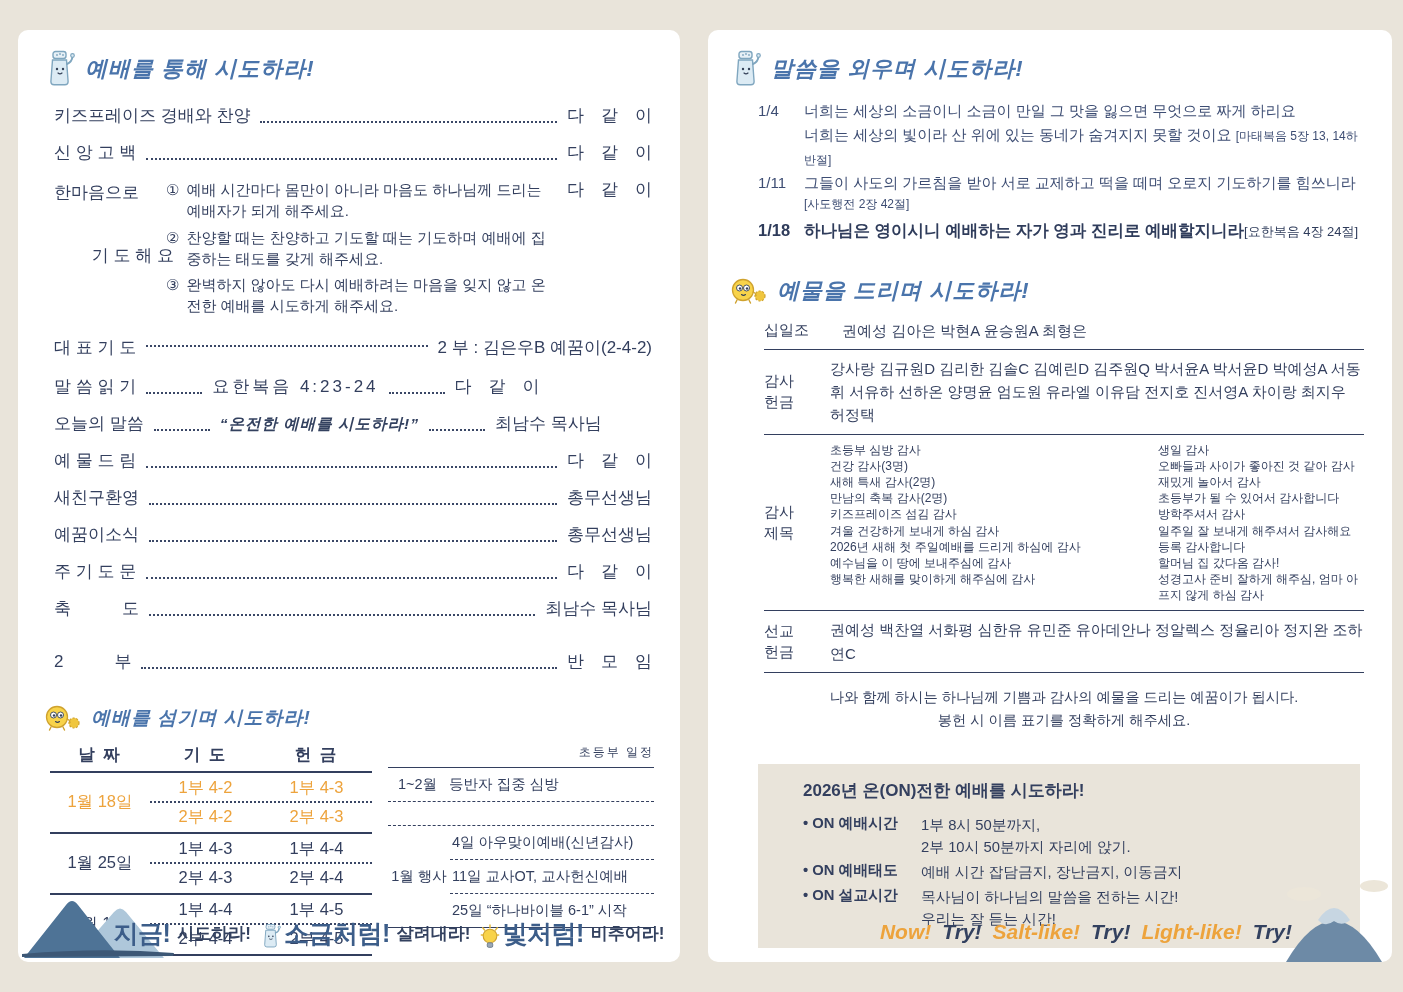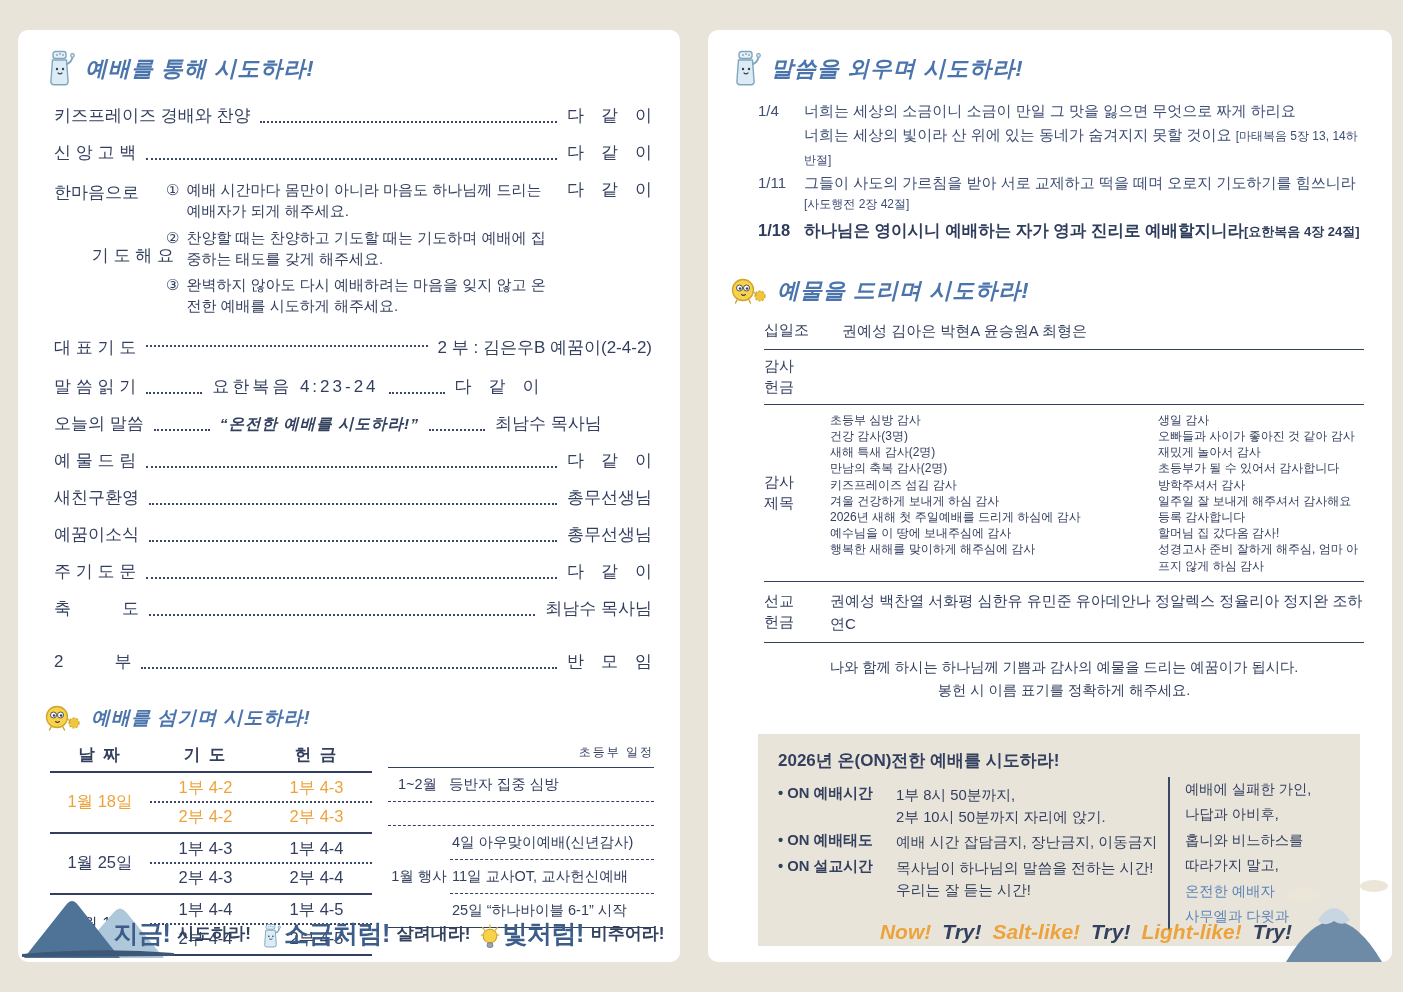--- a/index.html
+++ b/index.html
@@ -76,39 +76,39 @@
   .mtn-r { position:absolute; right:0; bottom:0; z-index:1; }
 
   
   .verses { margin:12px 0 0 28px; font-size:15px; color:#3d4d73; line-height:1.6; }
   .vrow { display:flex; gap:14px; }
   .vdate { flex:none; width:32px; }
   .vref { font-size:12px; }
   .vref-line { margin-left:46px; font-size:12px; }
   .v3 { font-weight:700; font-size:16.5px; color:#2f3c5b; margin-top:3px; }
   .v3 .vdate { font-weight:700; }
-  .v3 .vref { font-size:13px; font-weight:700; }
+  .v3 .vref { font-size:13px; font-weight:400; }
 
   
   .offer-head { margin-top:32px; }
   .offering { margin:6px 0 0 34px; width:600px; font-size:15px; border-bottom:1.7px solid #333f5e; }
   .offrow { display:flex; padding:7px 0; }
   .offrow + .offrow { border-top:1.7px solid #333f5e; }
   .offlabel { width:66px; flex:none; display:flex; flex-direction:column; justify-content:center; gap:2px; }
   .offnames { flex:1; line-height:1.55; }
   .tithe-row .offnames { display:flex; align-items:center;margin-left:12px; }
   .titles-cols { flex:1; display:flex; font-size:12px; line-height:1.35; gap:10px; }
   .tcol1 { width:318px; flex:none; }
   .tcol2 { flex:1; }
   .note { width:600px; margin:13px 0 0 34px; text-align:center; font-size:14.3px; line-height:1.6; }
 
   
   .onbox { margin:32px 0 0 28px; width:602px; background:#e9e4da; padding:15px 16px 14px 20px;
            display:flex; }
-  .onleft { flex:1; }
+  .onleft { flex:1;margin-left:25px; }
   .ontitle { font-size:17px; font-weight:700; margin-bottom:12px; }
   .onitem { display:flex; margin-bottom:3px; font-size:14.8px; }
   .onlabel { width:118px; flex:none; font-weight:700; }
   .onlabel::before { content:"•  "; font-weight:700; }
   .ondesc { flex:1; line-height:1.5; }
   .onright { width:176px; flex:none; border-left:2px solid #3a4766; padding-left:15px;
              margin:28px 0 2px 8px; font-size:14.3px; line-height:1.78; }
   .sd { color:#333f5e; }
   .sb { color:#5b84b5; }
 
@@ -399,20 +399,21 @@
       <div class="offlabel">
           <span>십일조</span>
         </div>
       <div class="offnames">권예성 김아은 박현A 윤승원A 최형은</div>
     </div>
     <div class="offrow">
       <div class="offlabel">
         <span>감사</span>
         <span>헌금</span>
       </div>
+      <div class="offnames">강사랑 김규원D 김리한 김솔C 김예린D 김주원Q 박서윤A 박서윤D 박예성A 서동휘 서유하 선하온 양명윤 엄도원 유라엘 이유담 전지호 진서영A 차이랑 최지우 허정택</div>
     </div>
     <div class="offrow">
       <div class="offlabel">
         <span>감사</span>
         <span>제목</span>
       </div>
       <div class="titles-cols">
         <div class="tcol1">
           <div>초등부 심방 감사</div>
           <div>건강 감사(3명)</div>
@@ -471,29 +472,20 @@
       <div class="onitem">
         <div class="onlabel">ON 설교시간</div>
         <div class="ondesc">
           <div>목사님이 하나님의 말씀을 전하는 시간!</div>
           <div>우리는 잘 듣는 시간!</div>
         </div>
       </div>
 
     </div>
 
-    <div class="onright">
-      <div class="sd">예배에 실패한 가인,</div>
-      <div class="sd">나답과 아비후,</div>
-      <div class="sd">홉니와 비느하스를</div>
-      <div class="sd">따라가지 말고,</div>
-      <div class="sb">온전한 예배자</div>
-      <div class="sb">사무엘과 다윗과</div>
-
-    </div>
   </div>
 
   <svg class="mtn-r" width="118" height="84" viewBox="0 0 118 84">
     <ellipse cx="30" cy="16" rx="17" ry="7" fill="#ece6d9"></ellipse>
     <ellipse cx="100" cy="8" rx="14" ry="6" fill="#ece6d9"></ellipse>
     <path d="M12 84 Q60 2 108 84 Z" fill="#6d8aa6"></path>
     <path d="M44 42 Q60 18 76 42 Q68 49 60 43 Q51 50 44 42 Z" fill="#c7d6e2"></path>
   </svg>
 
   <footer class="rfoot">

